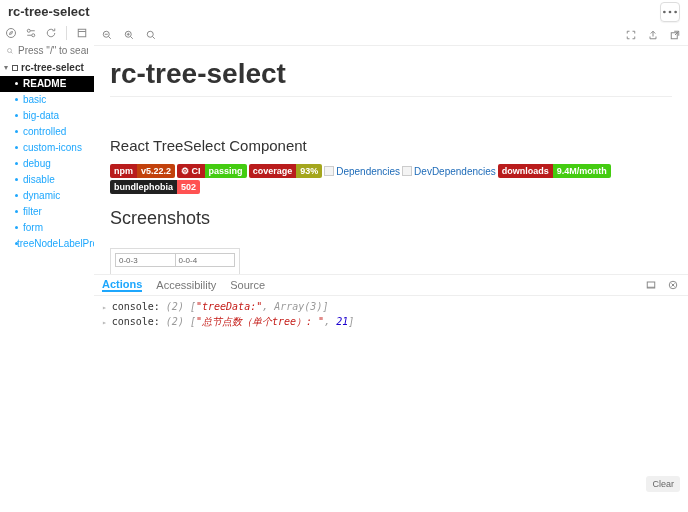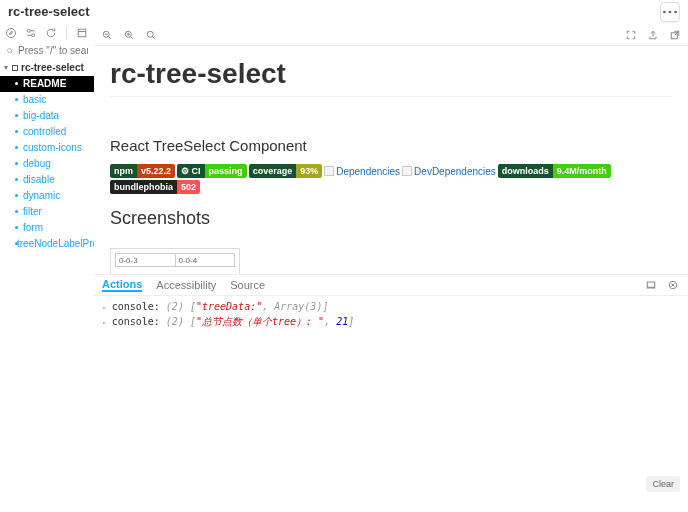--- a/index.html
+++ b/index.html
@@ -32,21 +32,21 @@
 .tree-row.selected .lbl { color: #fff; }
 .content { flex: 1; display: flex; flex-direction: column; overflow: hidden; }
 .doc-toolbar { height: 22px; display: flex; align-items: center; padding: 0 6px; border-bottom: 1px solid #eee; gap: 8px; }
 .doc-toolbar .right { margin-left: auto; display: flex; gap: 8px; }
 .doc-area { flex: 1; overflow-y: auto; padding: 12px 16px 8px 16px; font-size: 12px; color: #333; }
 .doc-area h1 { font-size: 28px; font-weight: 700; margin-bottom: 10px; border-bottom: 1px solid #eee; padding-bottom: 6px; }
 .doc-area .sub { font-size: 15px; margin-bottom: 10px; margin-top: 40px; }
 .badges { display: flex; flex-wrap: wrap; gap: 2px; align-items: center; margin-bottom: 14px; }
 .badge { display: inline-flex; font-size: 9px; font-weight: 600; border-radius: 2px; overflow: hidden; height: 14px; line-height: 14px; }
 .badge span { padding: 0 4px; }
-.bd-l { background: #14532d; color: #fff; }
+.bd-l { background: #b91c1c; color: #fff; }
 .bd-r { color: #fff; }
 .badge-link { color: #1e6bb8; font-size: 10px; display: inline-flex; align-items: center; }
 .badge-link .ph { width: 10px; height: 10px; border: 1px solid #ccc; margin-right: 2px; background: #f4f4f4; }
 .doc-area h2 { font-size: 18px; font-weight: 400; margin: 10px 0 8px 0; }
 .screenshot-box { border: 1px solid #ddd; padding: 4px; width: 130px; background: #fff; margin-bottom: 14px; margin-top: 19px; }
 .ss-select { display: flex; border: 1px solid #ccc; height: 14px; margin-bottom: 4px; }
 .ss-select div { flex: 1; font-size: 8px; padding: 0 3px; line-height: 13px; color: #666; }
 .ss-select div:first-child { border-right: 1px solid #ccc; }
 .ss-tree { font-size: 8px; line-height: 10px; color: #333; }
 .ss-tree .r { white-space: pre; }

